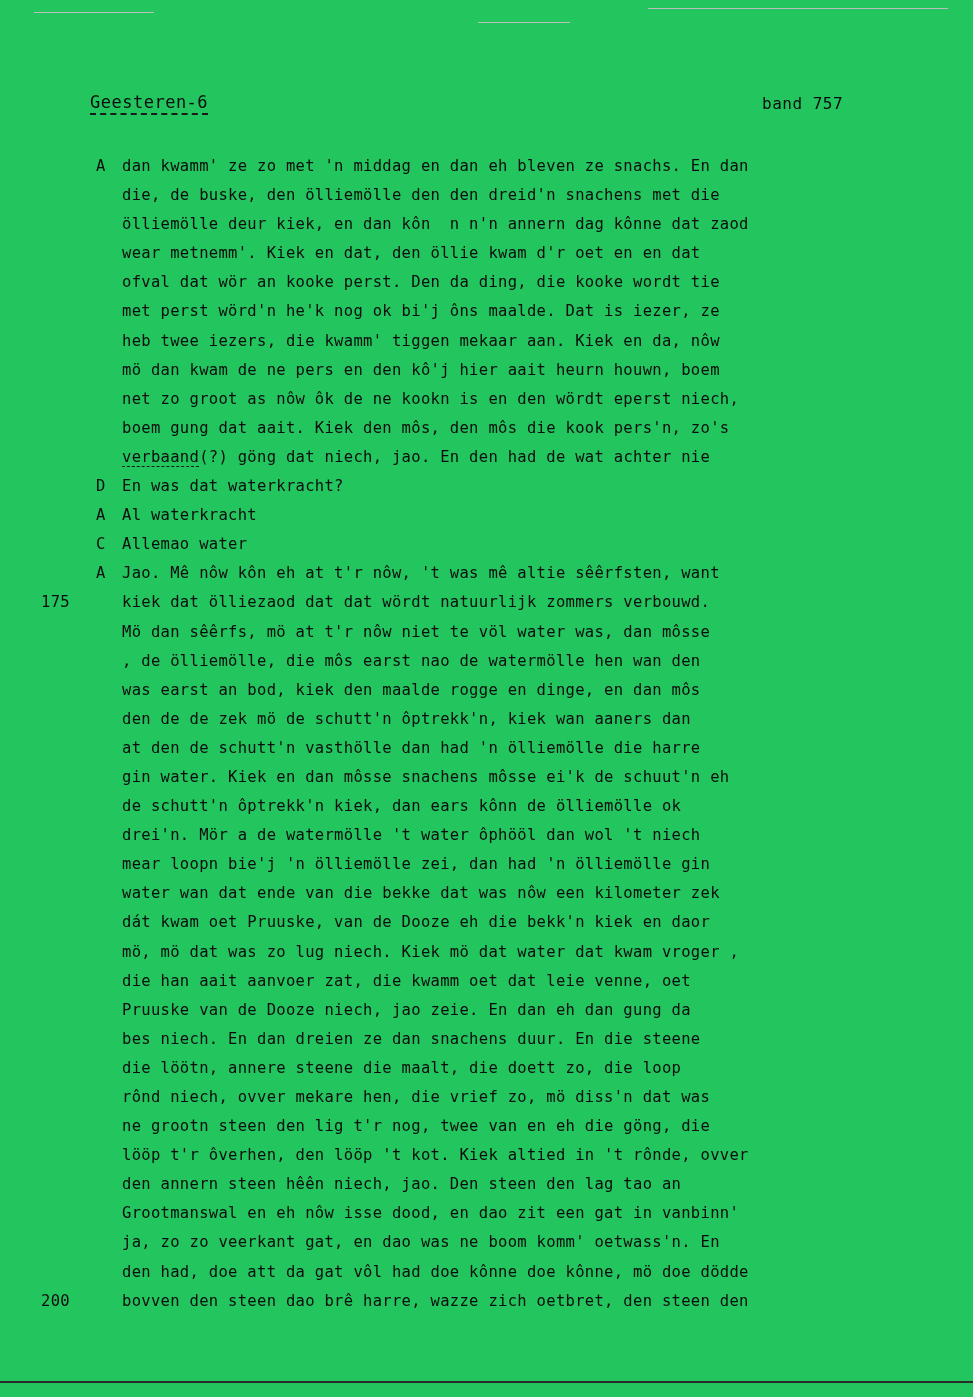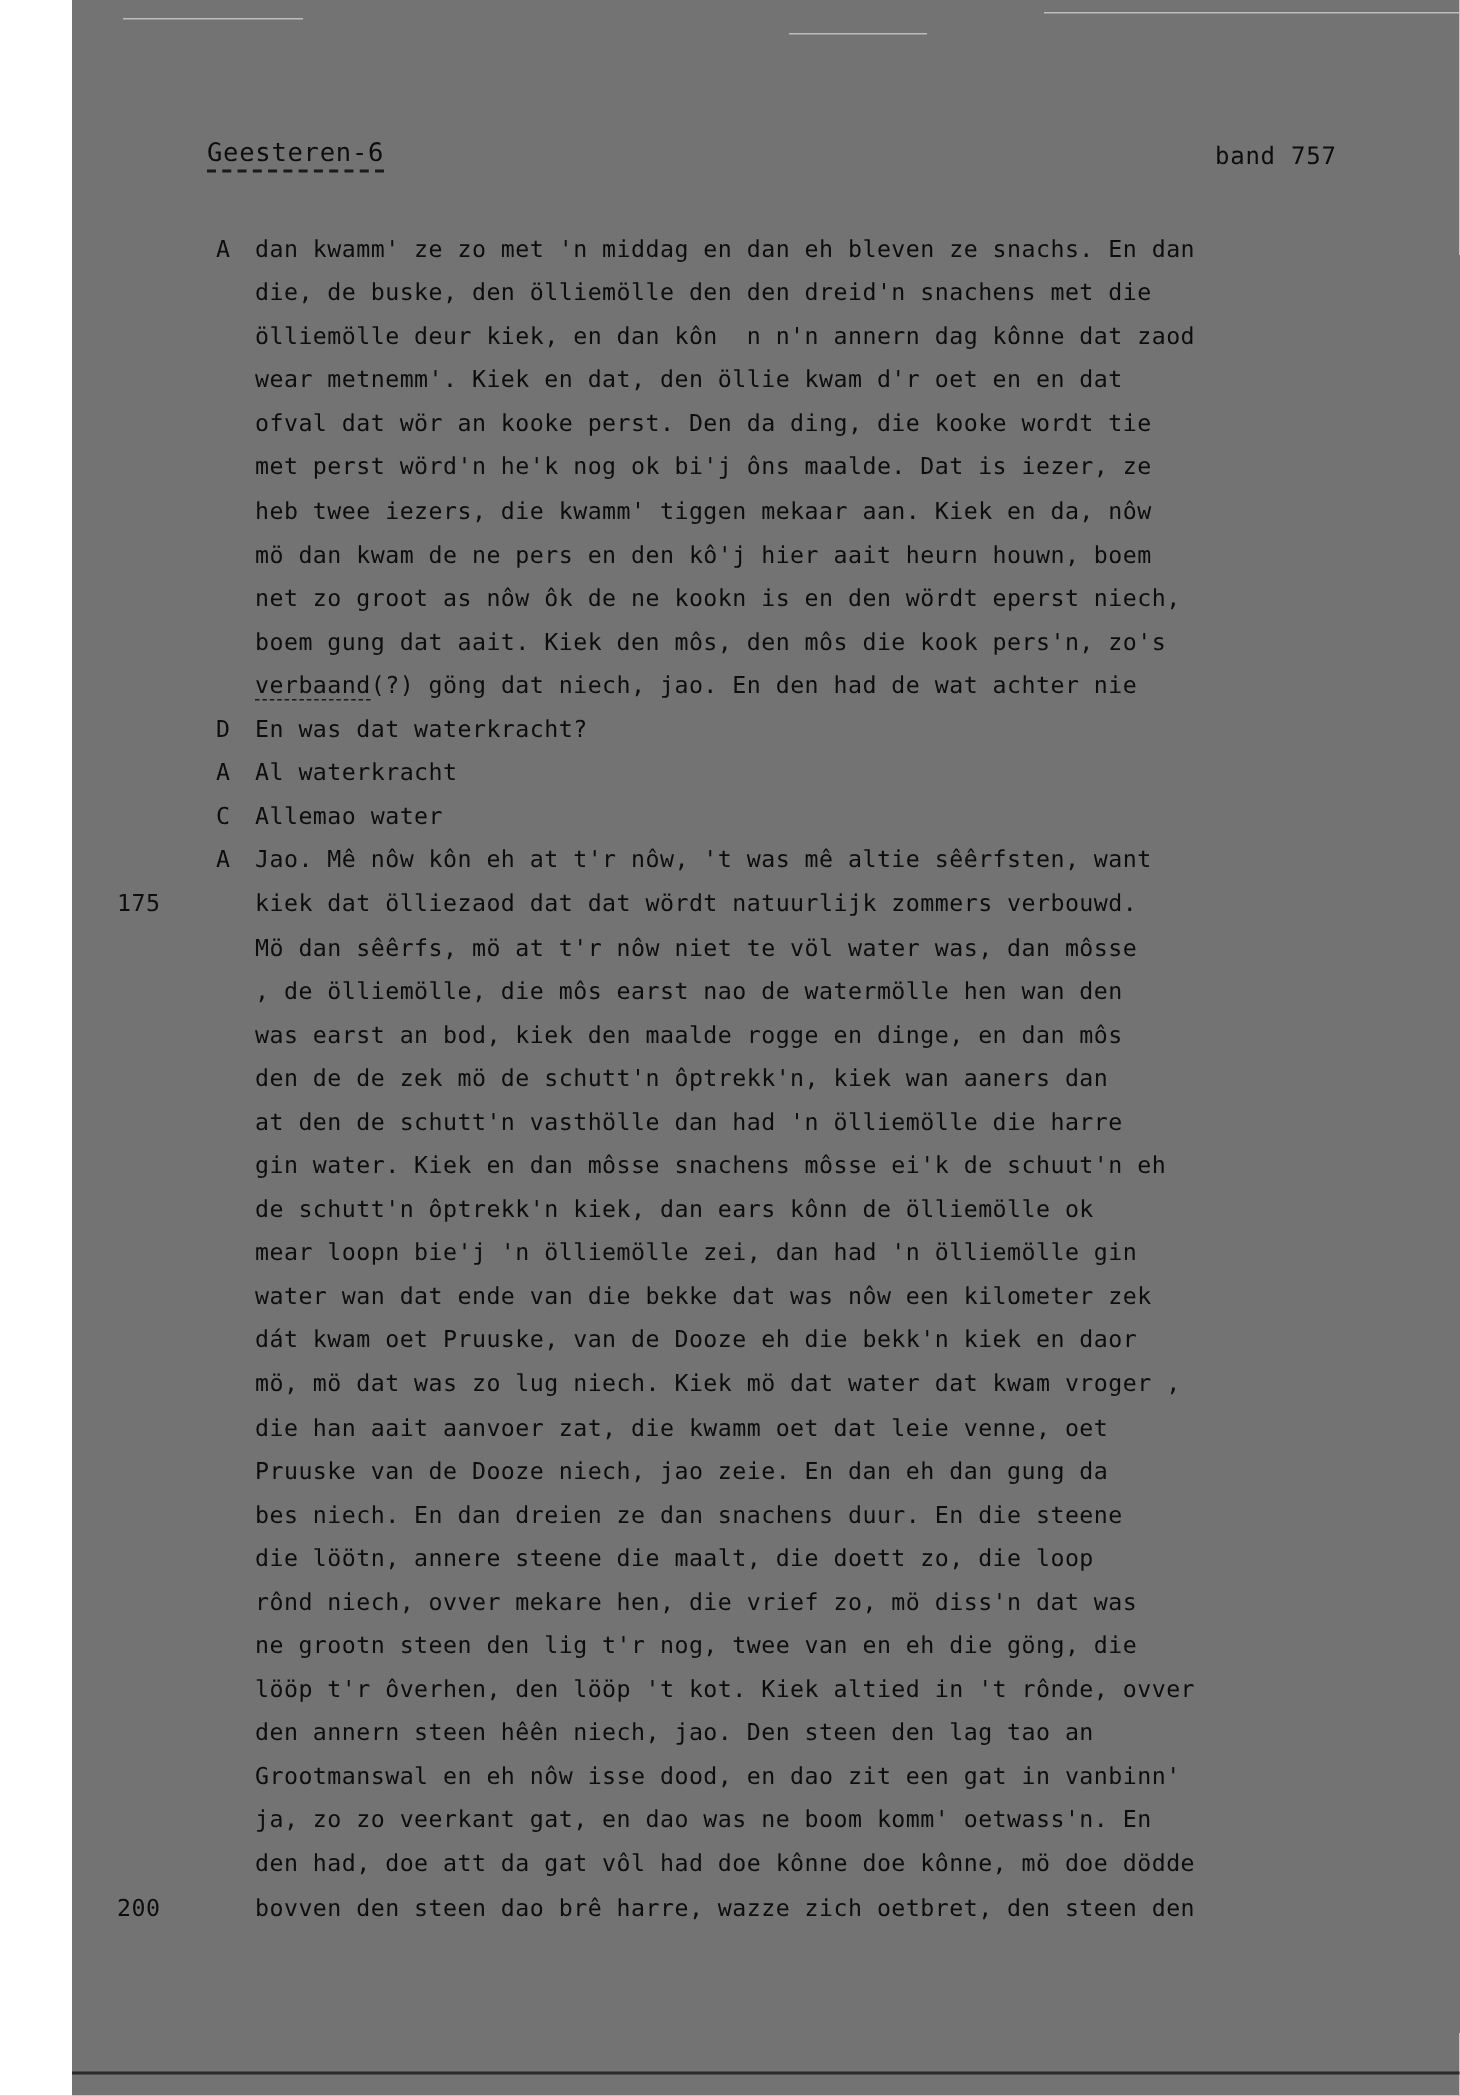--- a/index.html
+++ b/index.html
@@ -11,22 +11,21 @@
     width: 973px;
     height: 1397px;
     position: relative;
     font-family: "DejaVu Sans Mono", monospace;
     color: #0d0d0d;
     overflow: hidden;
   }
   .page {
     position: absolute;
     inset: 0;
-    background: #737373;
-    margin-left: 48px;
+    background: #22c55e;
   }
   
   .edge-mark {
     position: absolute;
     background: #bdbdbd;
   }
   .edge-top-left {
     left: 34px; top: 12px; width: 120px; height: 1px;
   }
   .edge-top-mid {
@@ -84,20 +83,21 @@
   .line .text {
     position: absolute;
     left: 26px;
     top: 0;
   }
   .linenum {
     position: absolute;
     left: -66px;
     top: 0;
     width: 40px;
+    text-align: right;
     font-size: 15.5px;
   }
   .ul {
     border-bottom: 1.5px dashed #1a1a1a;
     padding-bottom: 0px;
     text-align: center;
   }
 </style>
 </head>
 <body>
@@ -130,20 +130,21 @@
       <div class="line"><span class="speaker">C</span><span class="text">Allemao water</span></div>
       <div class="line"><span class="speaker">A</span><span class="text">Jao. Mê nôw kôn eh at t'r nôw, 't was mê altie sêêrfsten, want</span></div>
       <div class="line"><span class="linenum">175</span><span class="speaker"></span><span class="text">kiek dat ölliezaod dat dat wördt natuurlijk zommers verbouwd.</span></div>
       <div class="line"><span class="speaker"></span><span class="text">Mö dan sêêrfs, mö at t'r nôw niet te völ water was, dan môsse</span></div>
       <div class="line"><span class="speaker"></span><span class="text">, de ölliemölle, die môs earst nao de watermölle hen wan den</span></div>
       <div class="line"><span class="speaker"></span><span class="text">was earst an bod, kiek den maalde rogge en dinge, en dan môs</span></div>
       <div class="line"><span class="speaker"></span><span class="text">den de de zek mö de schutt'n ôptrekk'n, kiek wan aaners dan</span></div>
       <div class="line"><span class="speaker"></span><span class="text">at den de schutt'n vasthölle dan had 'n ölliemölle die harre</span></div>
       <div class="line"><span class="speaker"></span><span class="text">gin water. Kiek en dan môsse snachens môsse ei'k de schuut'n eh</span></div>
       <div class="line"><span class="speaker"></span><span class="text">de schutt'n ôptrekk'n kiek, dan ears kônn de ölliemölle ok</span></div>
+      <div class="line"><span class="speaker"></span><span class="text">drei'n. Mör a de watermölle 't water ôphööl dan wol 't niech</span></div>
       <div class="line"><span class="speaker"></span><span class="text">mear loopn bie'j 'n ölliemölle zei, dan had 'n ölliemölle gin</span></div>
       <div class="line"><span class="speaker"></span><span class="text">water wan dat ende van die bekke dat was nôw een kilometer zek</span></div>
       <div class="line"><span class="speaker"></span><span class="text">dát kwam oet Pruuske, van de Dooze eh die bekk'n kiek en daor</span></div>
       <div class="line"><span class="speaker"></span><span class="text">mö, mö dat was zo lug niech. Kiek mö dat water dat kwam vroger ,</span></div>
       <div class="line"><span class="speaker"></span><span class="text">die han aait aanvoer zat, die kwamm oet dat leie venne, oet</span></div>
       <div class="line"><span class="speaker"></span><span class="text">Pruuske van de Dooze niech, jao zeie. En dan eh dan gung da</span></div>
       <div class="line"><span class="speaker"></span><span class="text">bes niech. En dan dreien ze dan snachens duur. En die steene</span></div>
       <div class="line"><span class="speaker"></span><span class="text">die löötn, annere steene die maalt, die doett zo, die loop</span></div>
       <div class="line"><span class="speaker"></span><span class="text">rônd niech, ovver mekare hen, die vrief zo, mö diss'n dat was</span></div>
       <div class="line"><span class="speaker"></span><span class="text">ne grootn steen den lig t'r nog, twee van en eh die göng, die</span></div>

